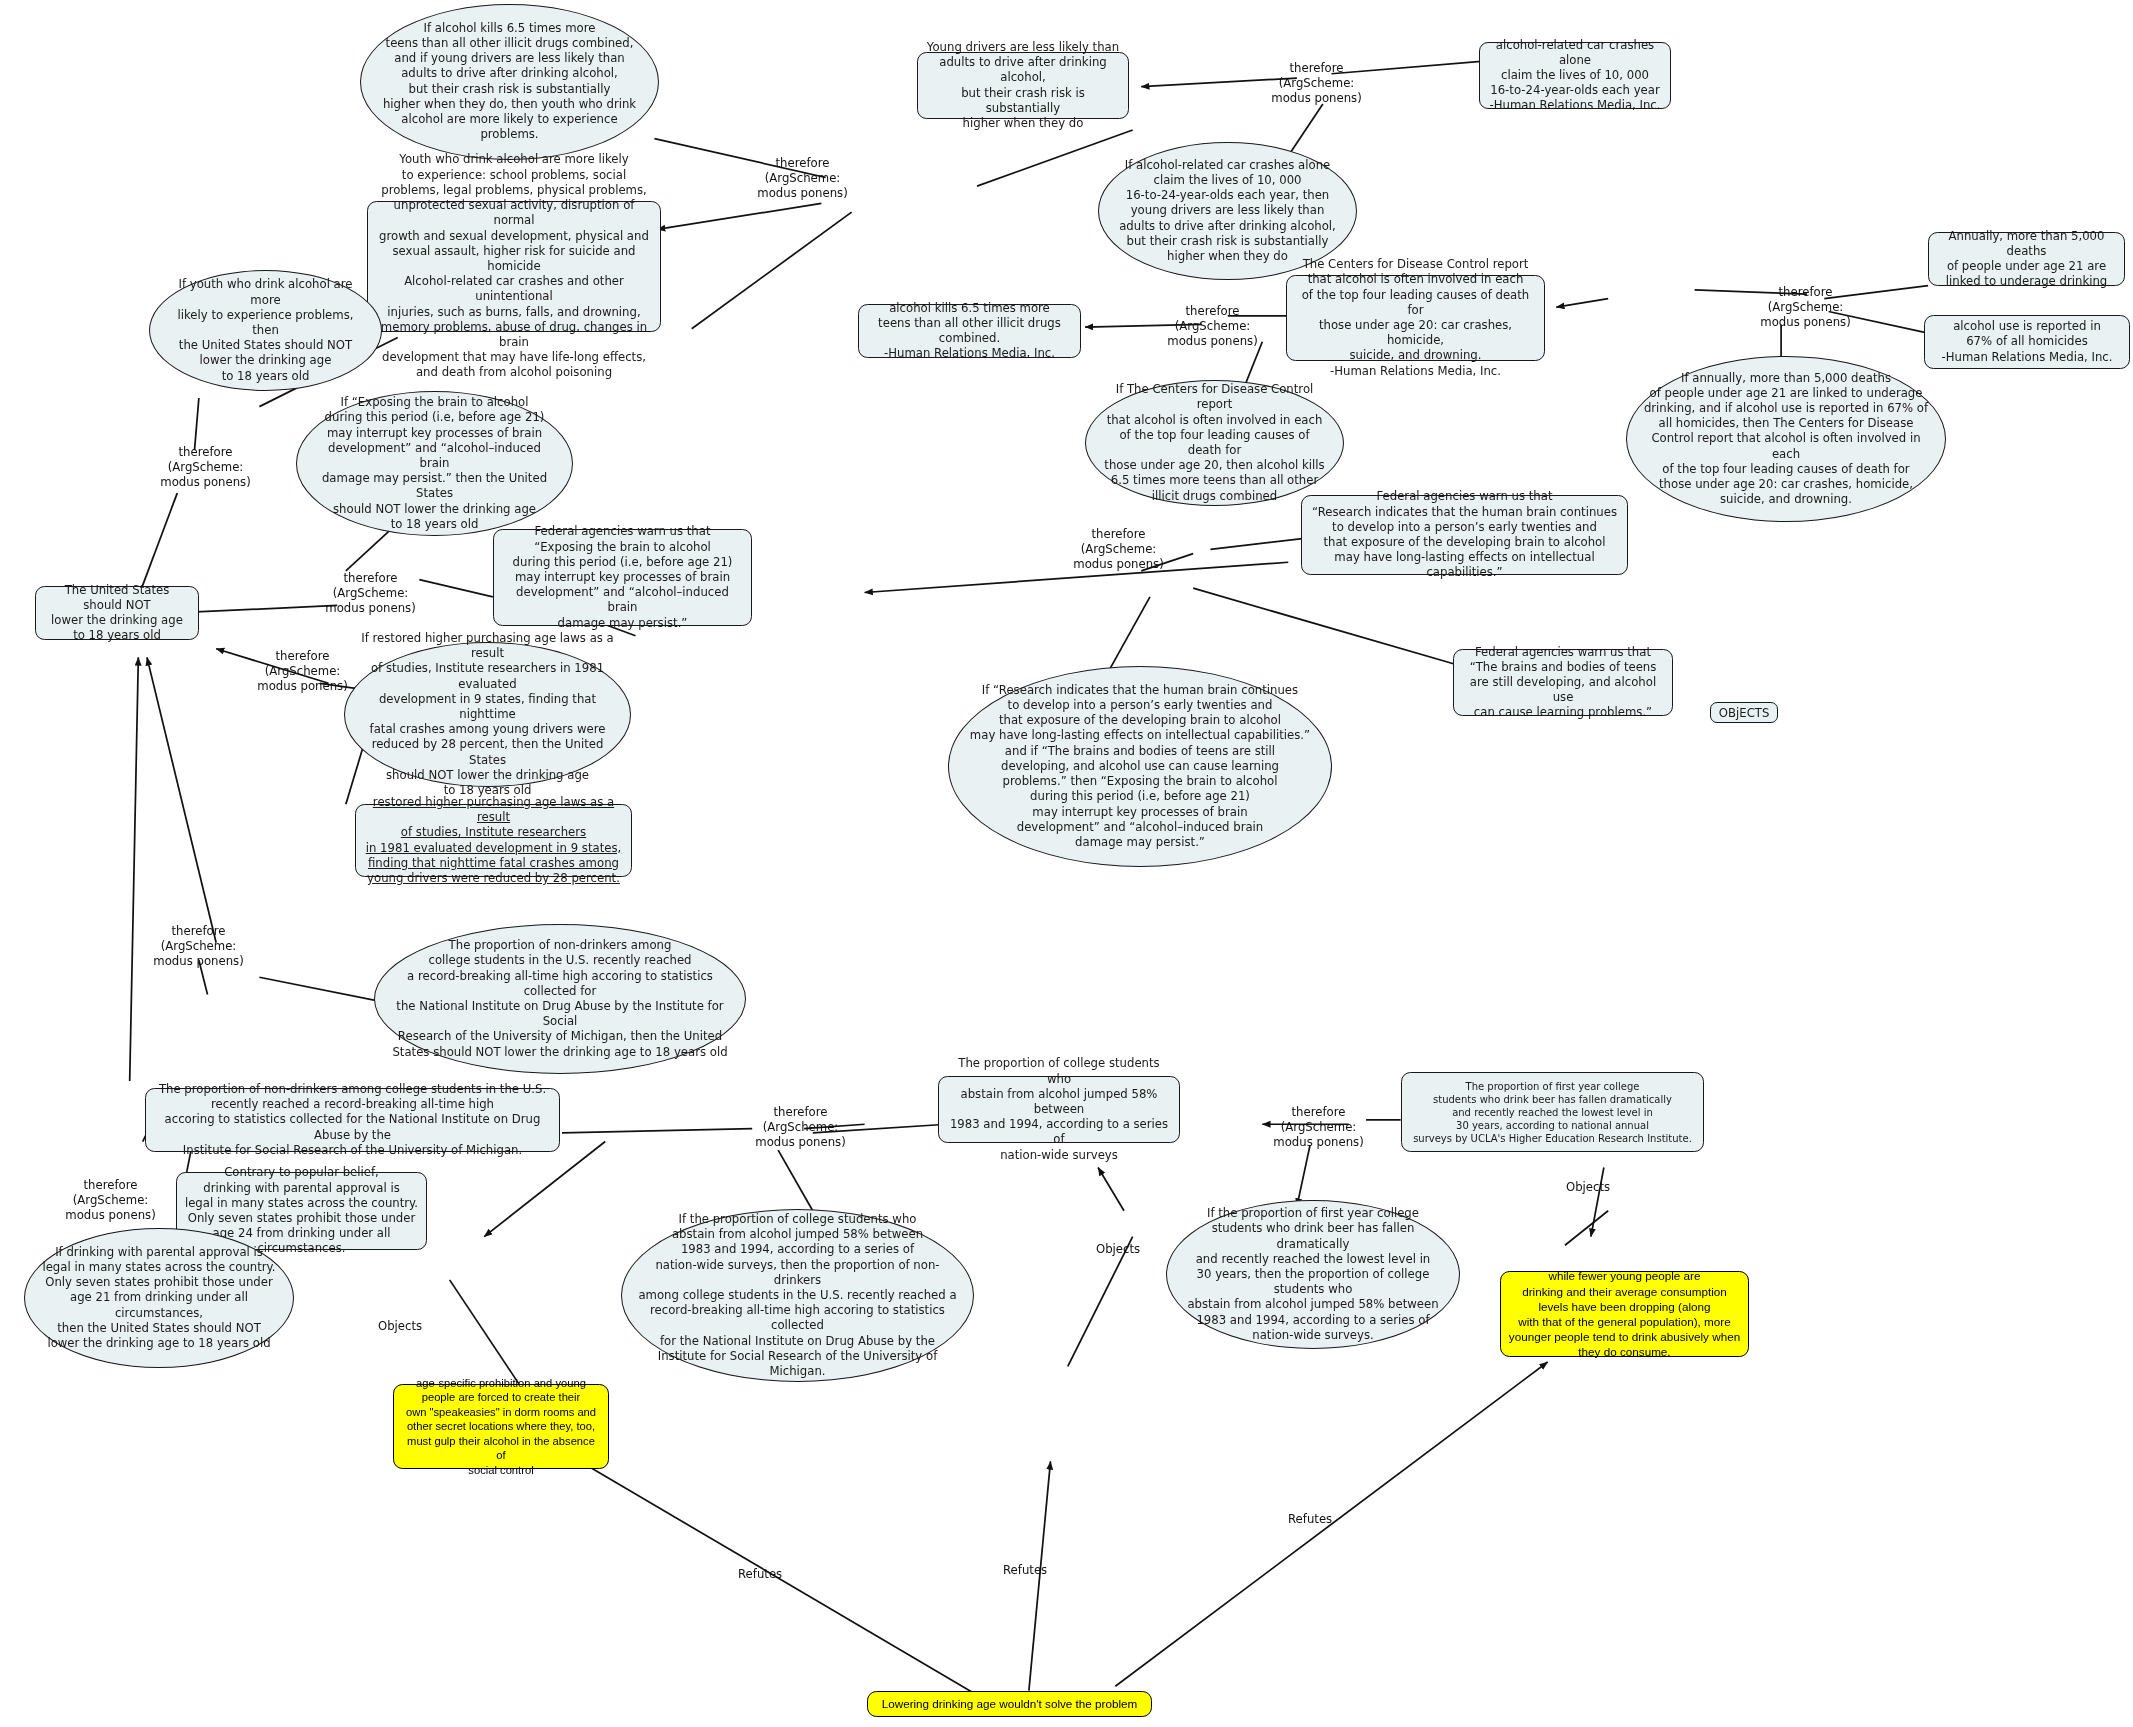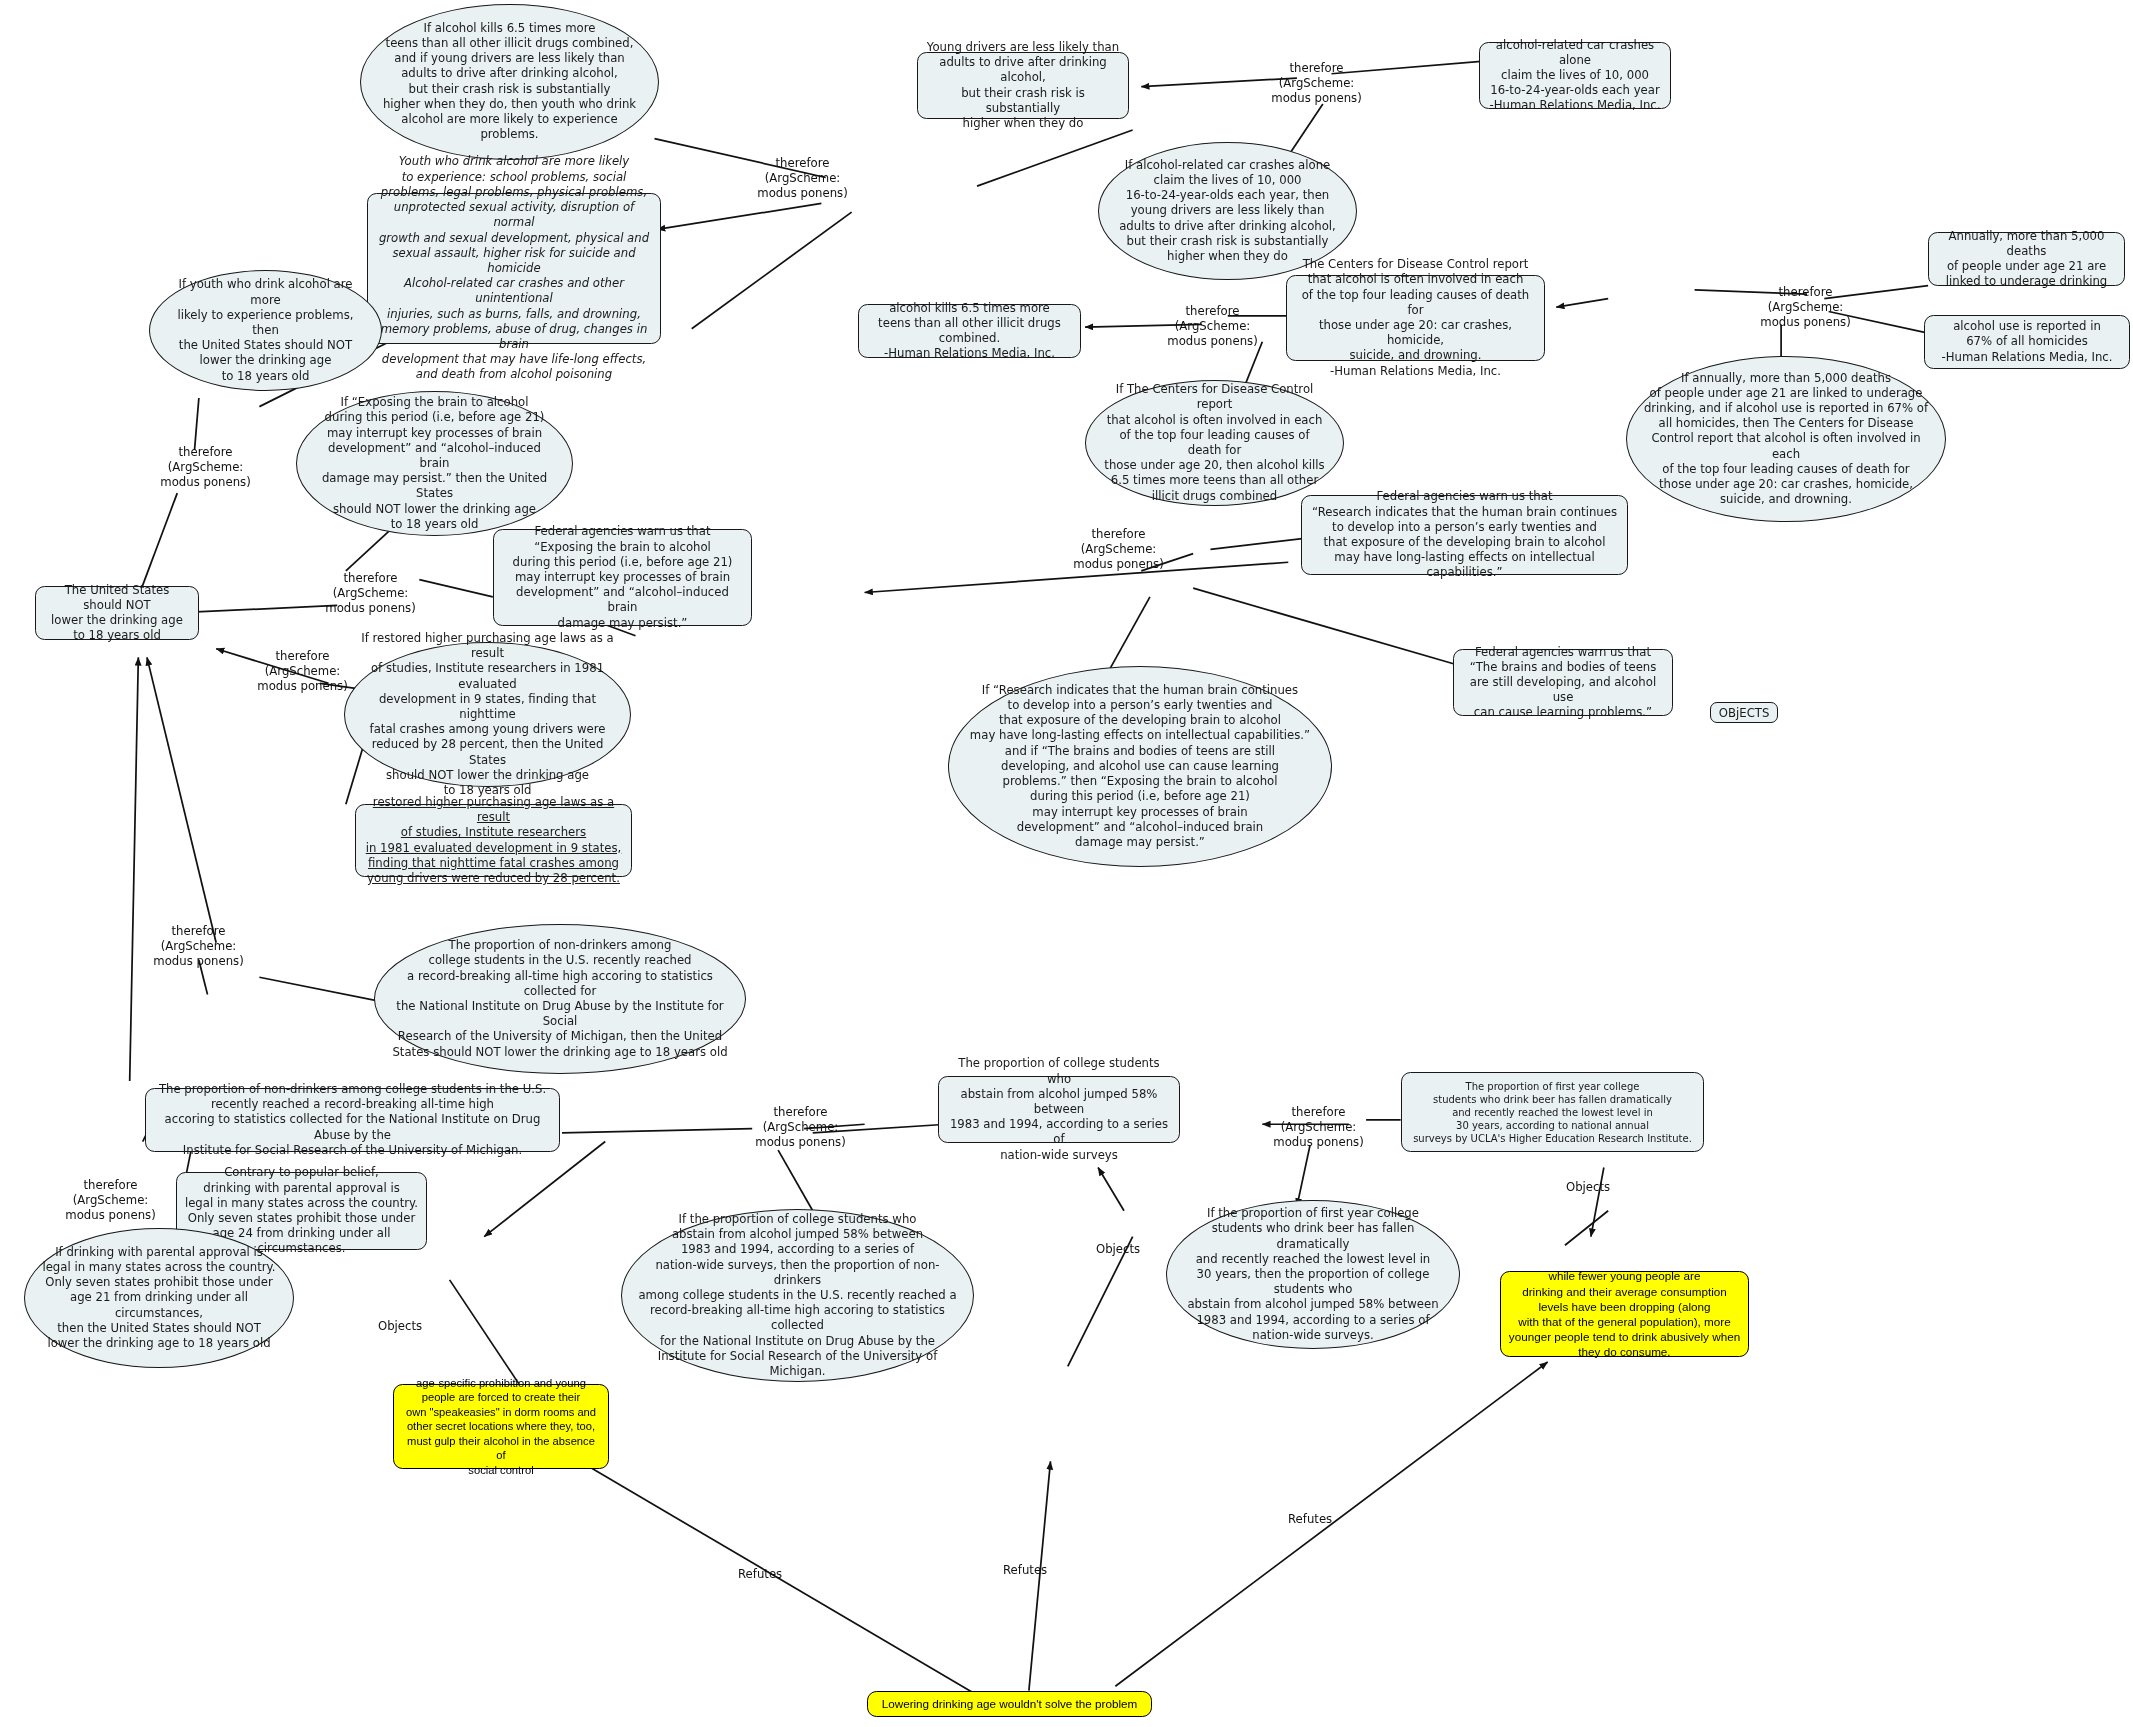--- a/index.html
+++ b/index.html
@@ -181,34 +181,34 @@
 higher when they do</div>
 
   <div class="label" style="left:742px; top:156px; width:121px; font-size:11.7px;">therefore
 (ArgScheme:
 modus ponens)</div>
 
   <div class="label" style="left:1256px; top:61px; width:121px; font-size:11.7px;">therefore
 (ArgScheme:
 modus ponens)</div>
 
-  <div class="node box" style="left:1479px; top:42px; width:192px; height:67px; font-size:11.7px;">alcohol-related car crashes alone
+  <div class="node box" style="left:1479px; top:42px; width:192px; height:67px; font-size:11.7px;border-radius:9px;">alcohol-related car crashes alone
 claim the lives of 10, 000
 16-to-24-year-olds each year
 -Human Relations Media, Inc.</div>
 
   <div class="node ellipse" style="left:1098px; top:142px; width:259px; height:138px; font-size:11.7px;">If alcohol-related car crashes alone
 claim the lives of 10, 000
 16-to-24-year-olds each year, then
 young drivers are less likely than
 adults to drive after drinking alcohol,
 but their crash risk is substantially
 higher when they do</div>
 
-  <div class="node box" style="left:367px; top:193px; width:294px; height:151px; font-size:11.7px;font-style:italic;">Youth who drink alcohol are more likely
+  <div class="node box" style="left:367px; top:201px; width:294px; height:131px; font-size:11.7px;">Youth who drink alcohol are more likely
 to experience: school problems, social
 problems, legal problems, physical problems,
 unprotected sexual activity, disruption of normal
 growth and sexual development, physical and
 sexual assault, higher risk for suicide and homicide
 Alcohol-related car crashes and other unintentional
 injuries, such as burns, falls, and drowning,
 memory problems, abuse of drug, changes in brain
 development that may have life-long effects,
 and death from alcohol poisoning</div>

